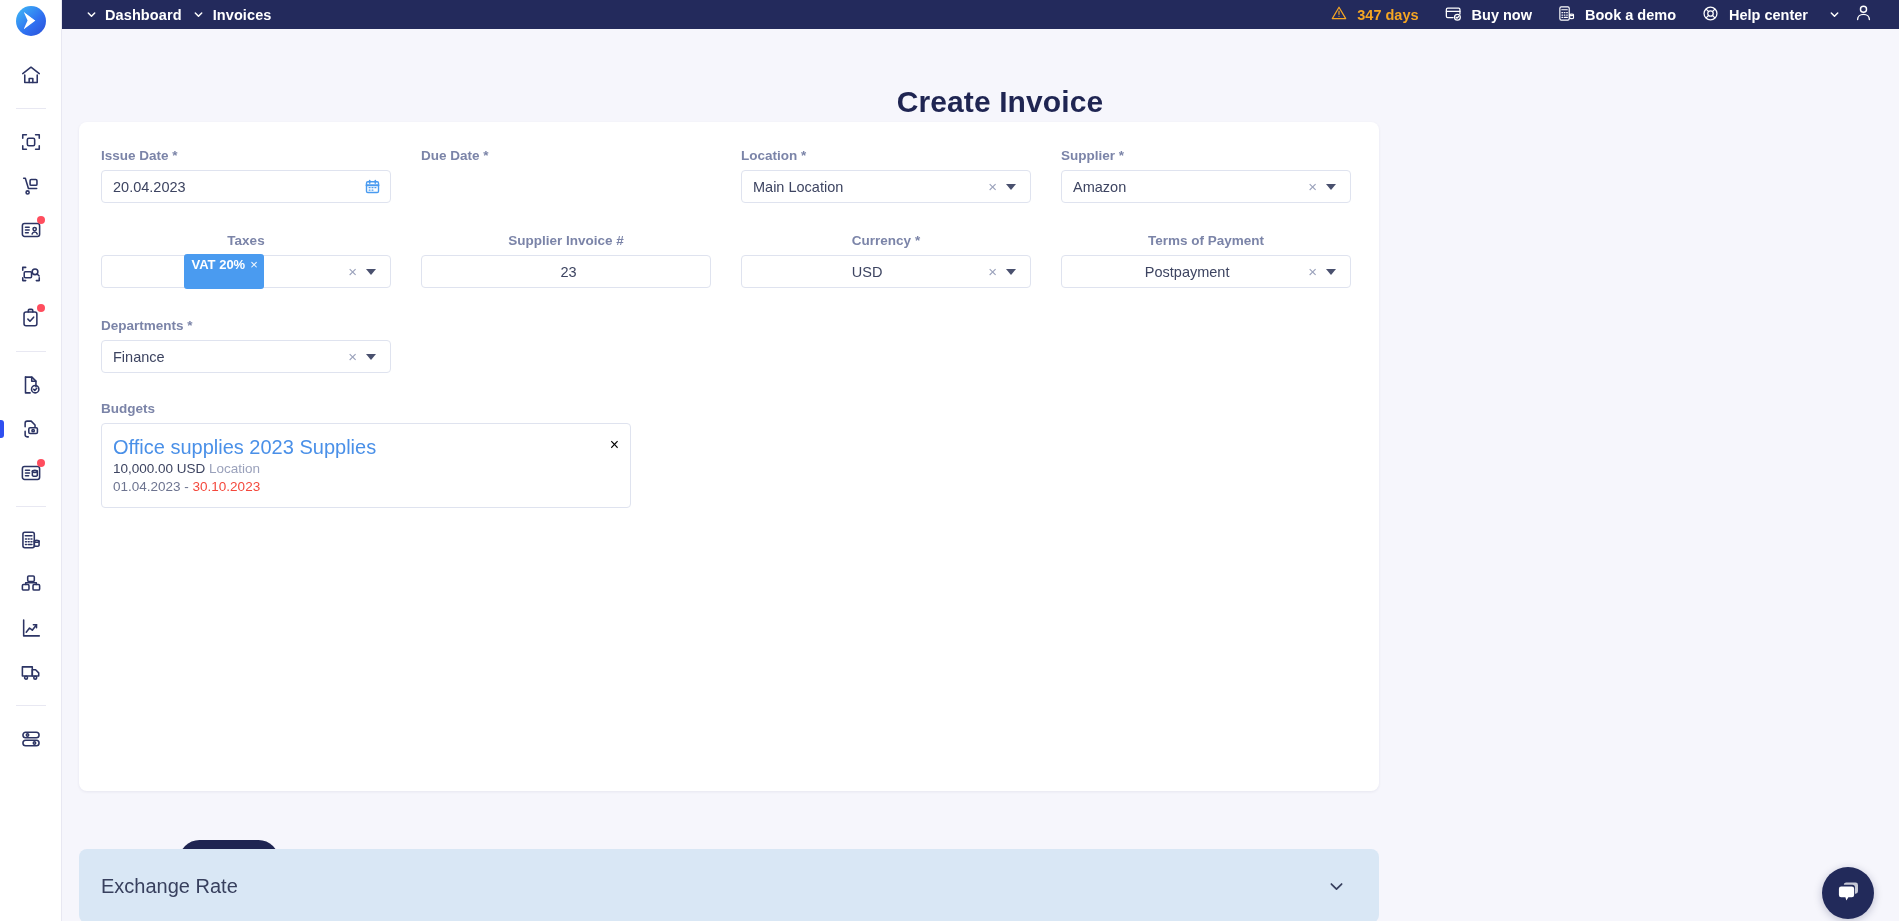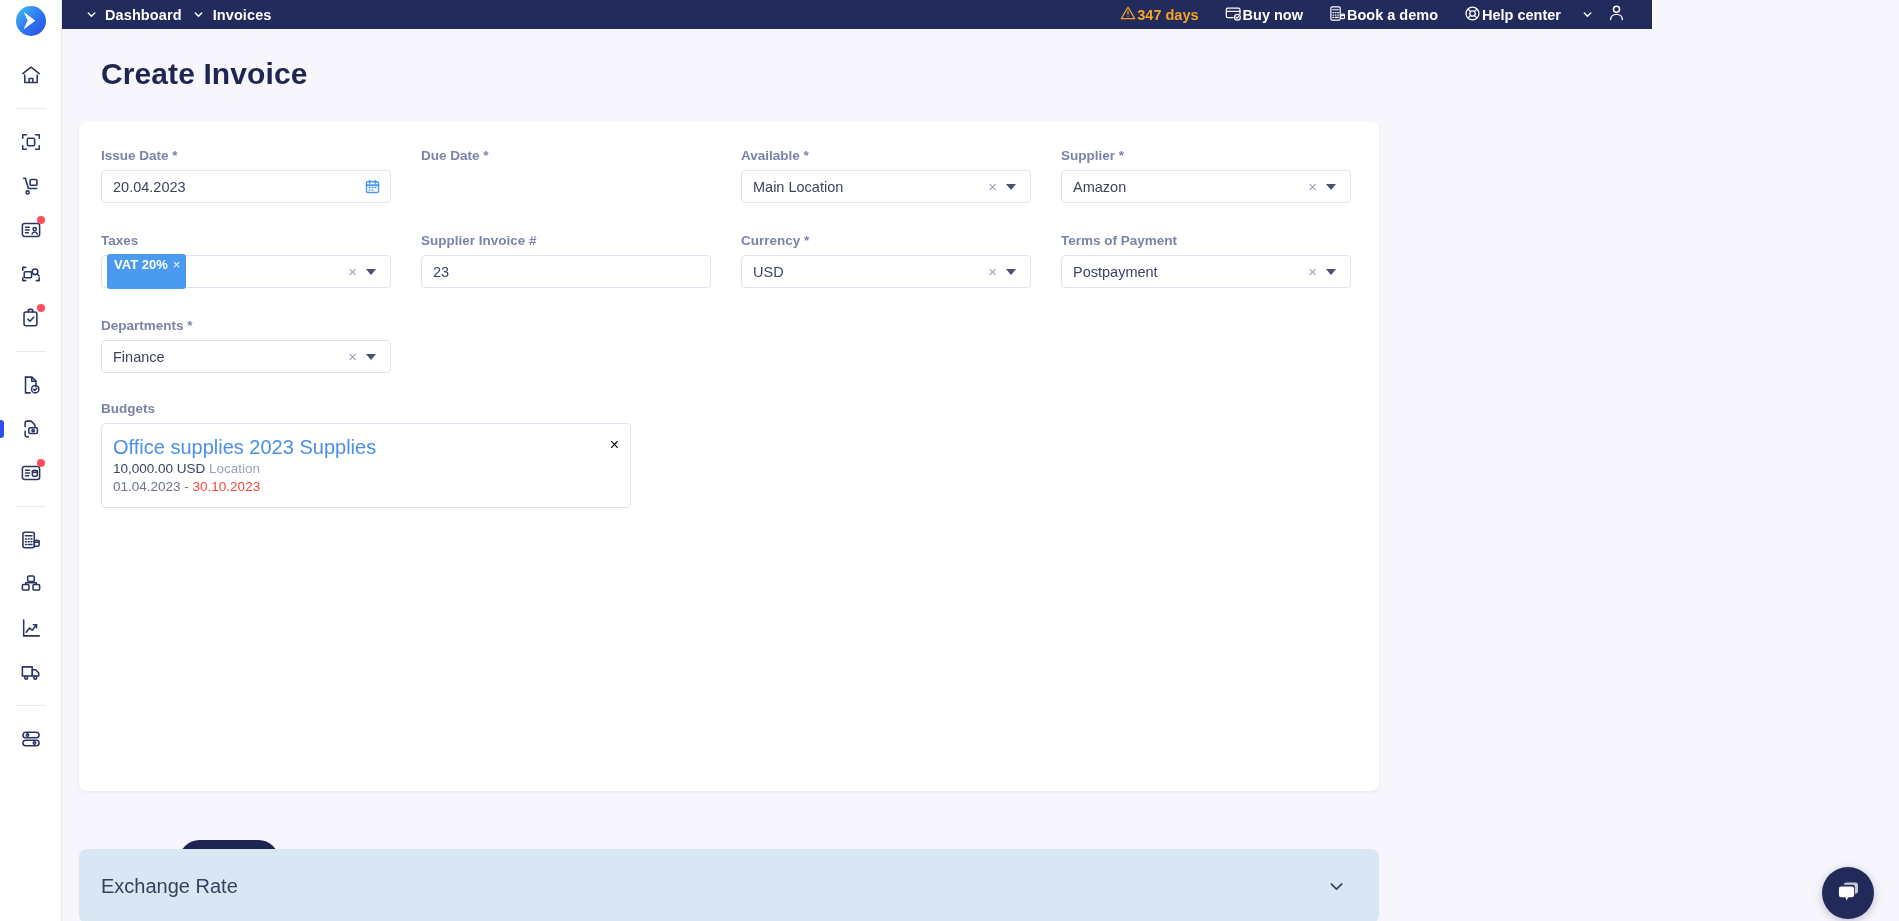--- a/index.html
+++ b/index.html
@@ -55,60 +55,60 @@
   .rail-item.active::before {
     content: ""; position: absolute; left: 0; top: 13px;
     width: 4px; height: 18px; border-radius: 0 3px 3px 0;
     background: #2f4ff0;
   }
   .rail-sep { width: 30px; height: 1px; background: #e8e8f2; margin: 11px 0; }
 
   
   .topbar {
     position: absolute; left: 62px; top: 0;
-    width: 1590px; height: 29px;
+    width: 1837px; height: 29px;
     background: #232a5c;
     display: flex; align-items: center;
     color: #ffffff;
     z-index: 20;
   }
   .tb-left { display: flex; align-items: center; gap: 0; padding-left: 19px; }
   .tb-caret { width: 20px; display: flex; align-items: center; justify-content: center; cursor: pointer; }
   .tb-caret svg { width: 11px; height: 11px; }
   .tb-crumb {
     font-size: 14.5px; font-weight: bold; letter-spacing: .1px;
     padding: 0 7px 0 4px; cursor: pointer; white-space: nowrap;
   }
   .tb-right {
     margin-left: auto; display: flex; align-items: center;
     padding-right: 10px; gap: 0;
   }
   .tb-btn {
-    display: flex; align-items: center; gap: 1px;
+    display: flex; align-items: center; gap: 10px;
     padding: 0 13px; height: 29px; cursor: pointer;
     font-size: 14.5px; font-weight: bold; white-space: nowrap;
   }
   .tb-btn svg { width: 17px; height: 17px; flex: none; }
   .tb-trial { color: #f5a623; }
   .tb-trial svg { width: 16px; height: 16px; }
   .tb-userchev { padding: 0 8px; cursor: pointer; display: flex; align-items: center; }
   .tb-userchev svg { width: 11px; height: 11px; }
   .tb-avatar { padding: 0 16px 0 6px; cursor: pointer; display: flex; align-items: center; }
   .tb-avatar svg { width: 19px; height: 19px; }
 
   
   .page {
     position: absolute; left: 62px; top: 29px;
     width: 1837px; height: 892px;
     background: #f6f6fc;
     overflow: hidden;
   }
   .page-title {
     font-size: 30px; font-weight: bold; color: #1f2552;
-    margin: 28px 0 0 39px; letter-spacing: .1px;
+    margin: 56px 0 0 39px; letter-spacing: .1px; text-align: center;
   }
 
   .card {
     position: absolute; left: 17px; top: 93px;
     width: 1300px; min-height: 669px;
     background: #ffffff;
     border-radius: 8px;
     box-shadow: 0 1px 3px rgba(30,35,90,.07);
   }
 
@@ -153,21 +153,21 @@
   .chip {
     background: #4a9bf0; color: #ffffff;
     font-size: 13px; font-weight: bold;
     border-radius: 3px;
     padding: 3px 6px 17px 7px;
     display: inline-flex; align-items: center; gap: 5px;
     white-space: nowrap;
   }
   .chip .x { font-weight: normal; font-size: 13px; cursor: pointer; opacity: .95; }
 
-  .row2 { margin-top: 4px; }
+  .row2 { margin-top: 4px; text-align: center; }
   .row3 { margin-top: 4px; }
 
   
   .lower {
     display: grid;
     grid-template-columns: 530px 30px 510px;
     padding: 0 0 0 22px;
     margin-top: 28px;
   }
   .budget-box {
@@ -510,21 +510,21 @@
         </div>
       </div>
       <div class="spacer"></div>
 
       <div class="field">
         <div class="lbl">Due Date *</div>
       </div>
       <div class="spacer"></div>
 
       <div class="field">
-        <div class="lbl">Available *</div>
+        <div class="lbl">Location *</div>
         <div class="ctrl">
           <span class="val">Main Location</span>
           <span class="clr">×</span>
           <span class="chev"></span>
         </div>
       </div>
       <div class="spacer"></div>
 
       <div class="field">
         <div class="lbl">Supplier *</div>

